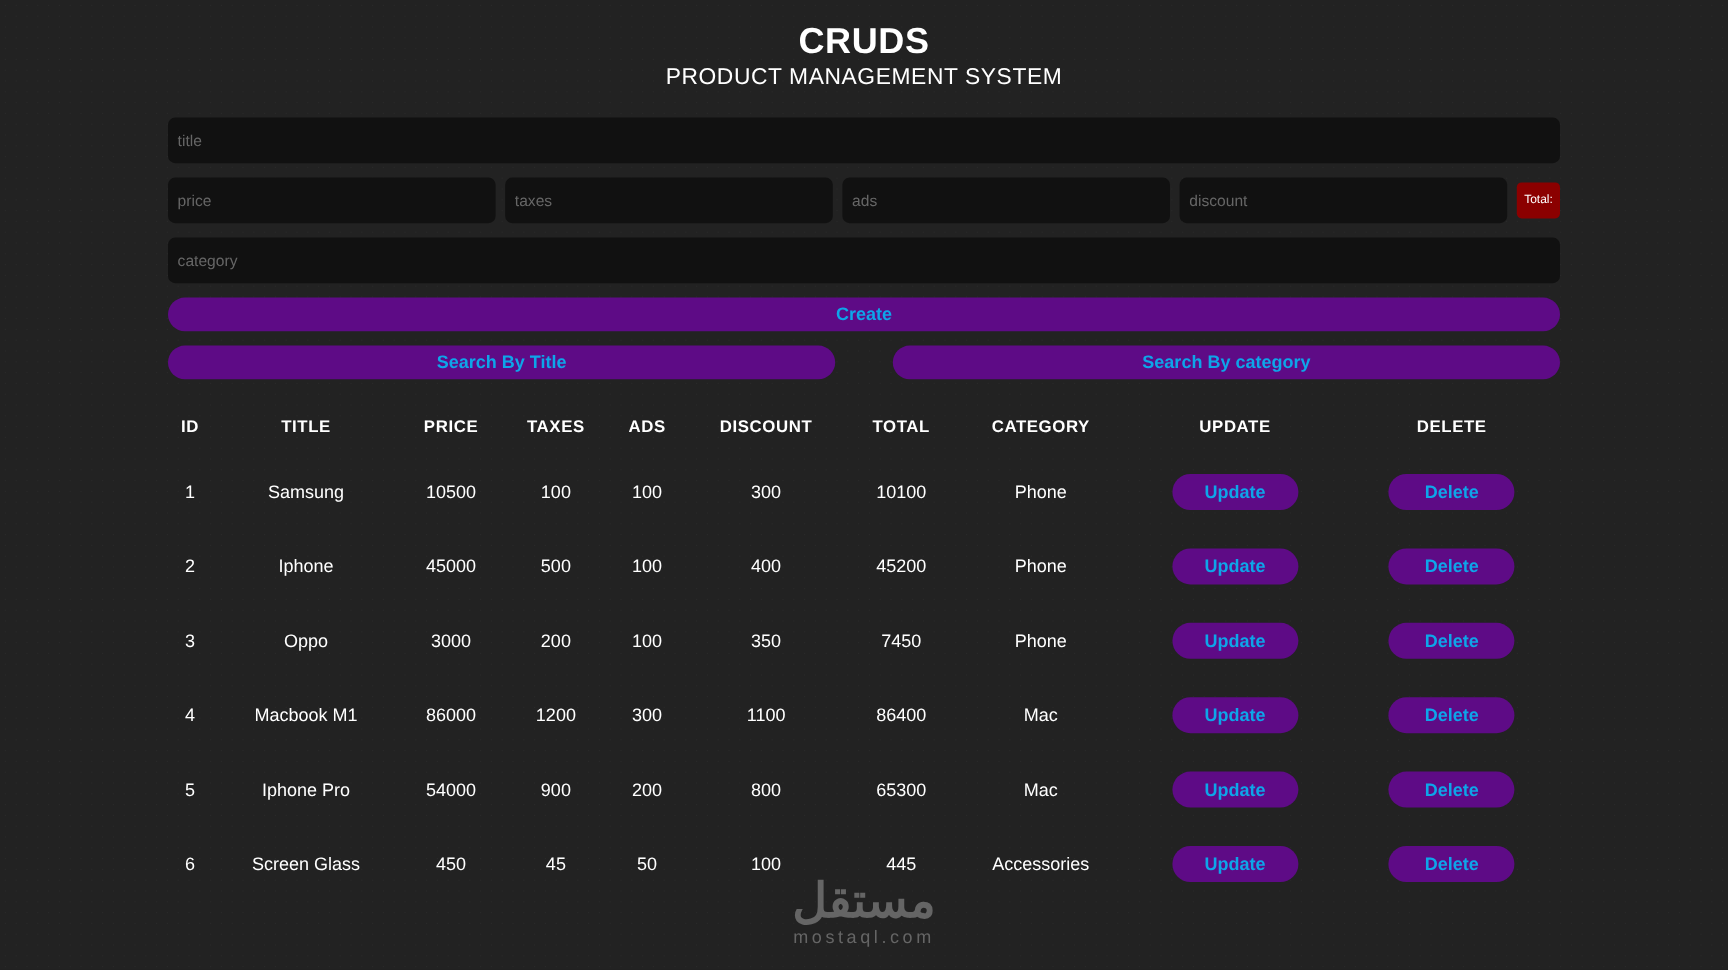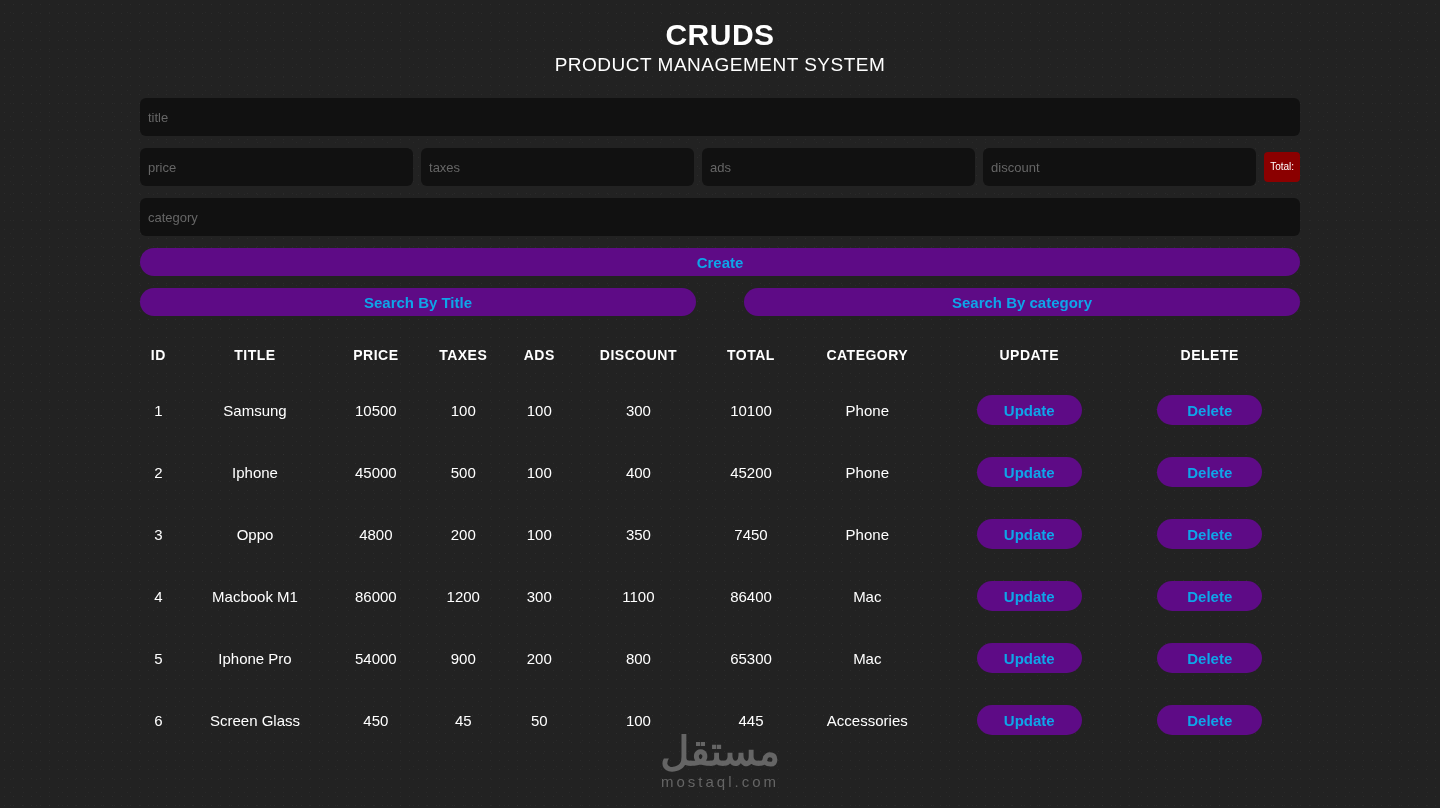--- a/index.html
+++ b/index.html
@@ -182,21 +182,21 @@
           <td>100</td>
           <td>400</td>
           <td>45200</td>
           <td>Phone</td>
           <td><button class="btn btn-cell">Update</button></td>
           <td><button class="btn btn-cell">Delete</button></td>
         </tr>
         <tr>
           <td>3</td>
           <td>Oppo</td>
-          <td>4800</td>
+          <td>3000</td>
           <td>200</td>
           <td>100</td>
           <td>350</td>
           <td>7450</td>
           <td>Phone</td>
           <td><button class="btn btn-cell">Update</button></td>
           <td><button class="btn btn-cell">Delete</button></td>
         </tr>
         <tr>
           <td>4</td>

